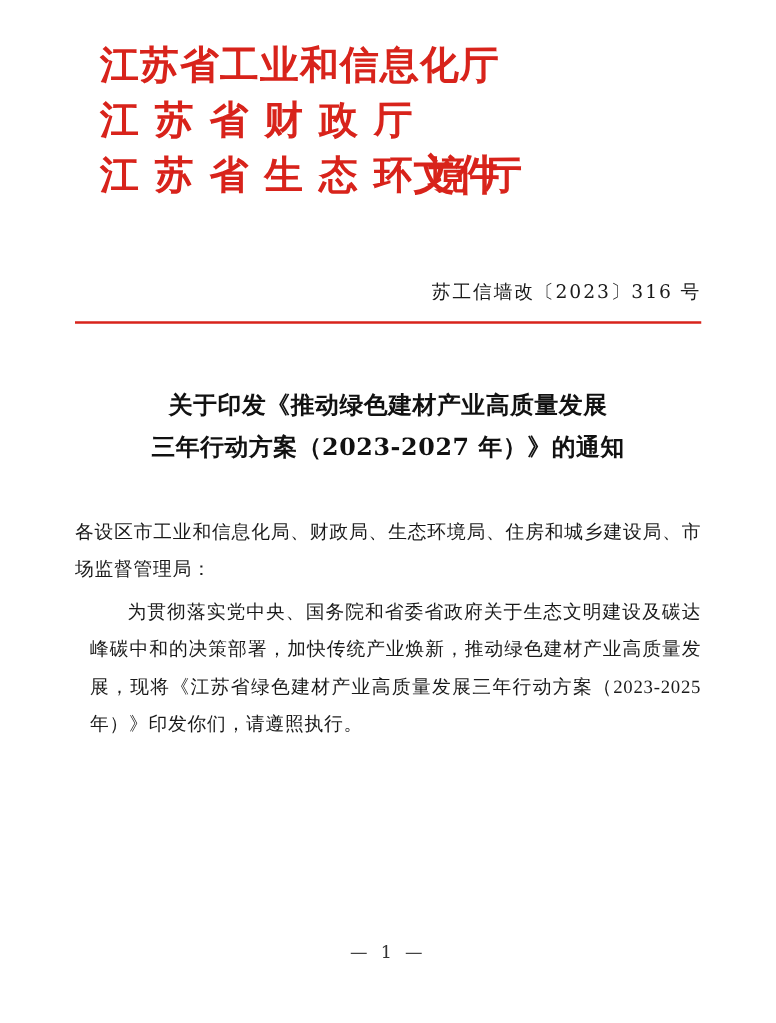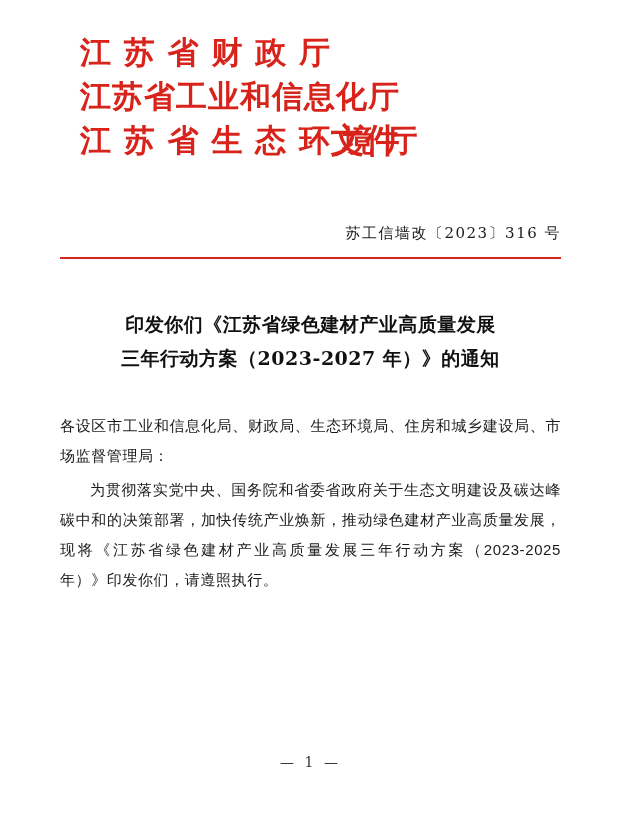--- a/index.html
+++ b/index.html
@@ -81,33 +81,34 @@
     font-weight: bold;
     font-size: 19px;
     line-height: 34px;
     color: #111111;
     letter-spacing: 0.5px;
   }
 
   
   .body-text {
     margin-top: 36px;
-    font-family: Liberation Sans, sans-serif;
+    font-family: Liberation Serif, serif;
     font-size: 15px;
     line-height: 30px;
     color: #1a1a1a;
     text-align: justify;
     letter-spacing: 0.6px;
   }
   .body-text p {
     margin: 0;
   }
   .body-text p.indent {
     text-indent: 2em;
     margin-top: 4px;
+    margin-left: 12px;
   }
 
   
   .page-number {
     position: absolute;
     left: 0;
     right: 0;
     bottom: 48px;
     text-align: center;
     font-family: "DejaVu Serif", "Liberation Serif", serif;
@@ -116,34 +117,34 @@
     color: #333333;
   }
 </style>
 </head>
 <body>
 
 <div class="page">
 
   <div class="header">
     <div class="header-rows">
+      <div class="agency-line">江苏省工业和信息化厅</div>
       <div class="agency-line">江  苏  省  财  政  厅</div>
-      <div class="agency-line">江苏省工业和信息化厅</div>
       <div class="doc-word-row">
         <div class="agency-line">江 苏 省 生 态 环 境 厅</div>
         <div class="doc-word">文件</div>
       </div>
     </div>
   </div>
 
   <div class="docnum">苏工信墙改〔2023〕316 号</div>
   <div class="red-rule"></div>
 
   <div class="title">
-    <div>印发你们《江苏省绿色建材产业高质量发展</div>
+    <div>关于印发《推动绿色建材产业高质量发展</div>
     <div>三年行动方案（2023-2027 年）》的通知</div>
   </div>
 
   <div class="body-text">
     <p>各设区市工业和信息化局、财政局、生态环境局、住房和城乡建设局、市场监督管理局：</p>
     <p class="indent">为贯彻落实党中央、国务院和省委省政府关于生态文明建设及碳达峰碳中和的决策部署，加快传统产业焕新，推动绿色建材产业高质量发展，现将《江苏省绿色建材产业高质量发展三年行动方案（2023-2025 年）》印发你们，请遵照执行。</p>
   </div>
 
   <div class="page-number">— 1 —</div>
 

